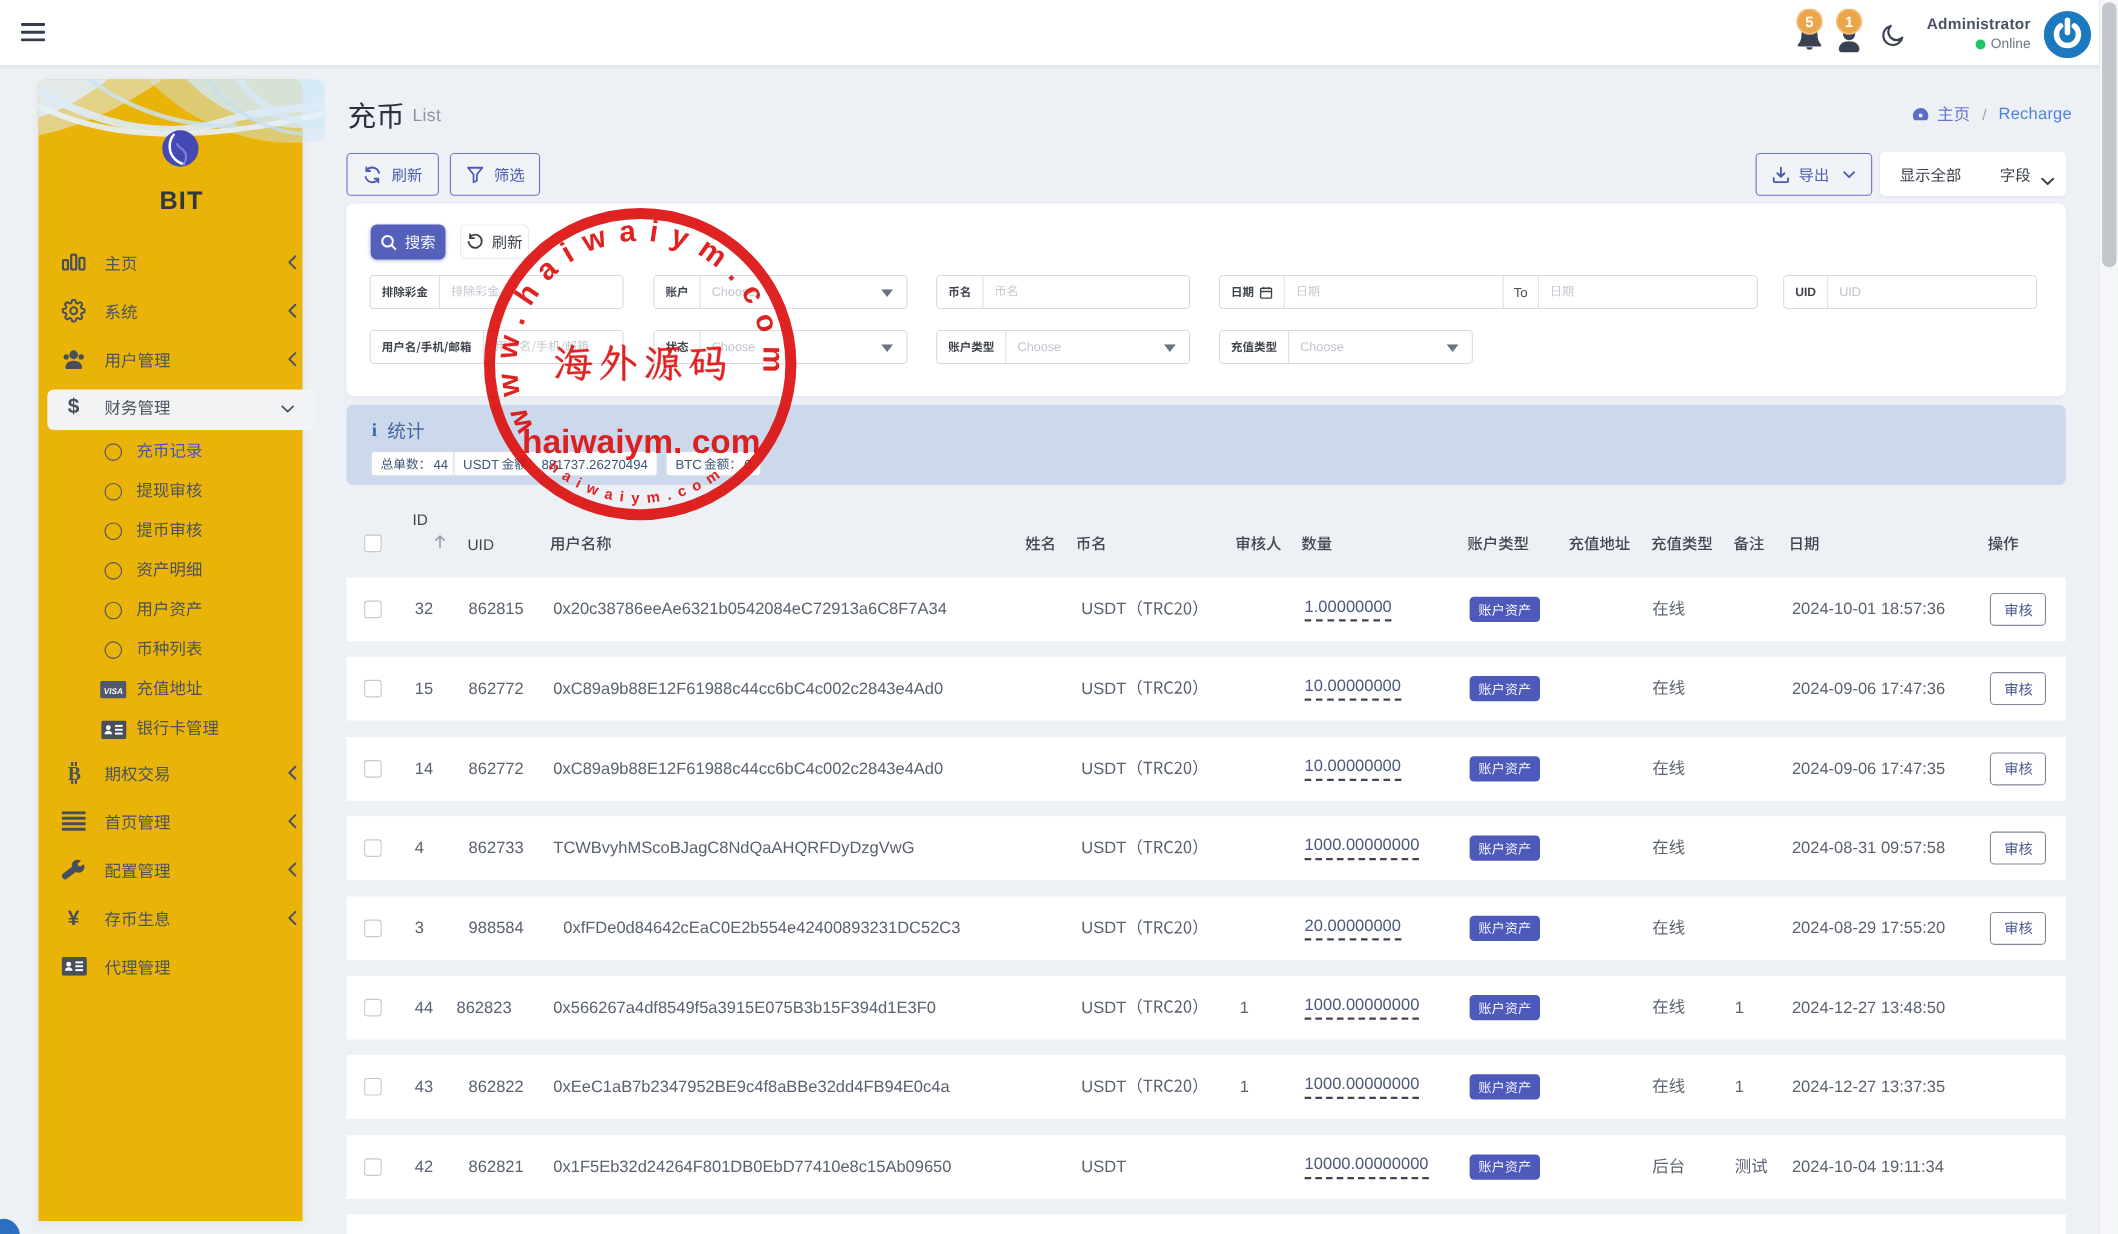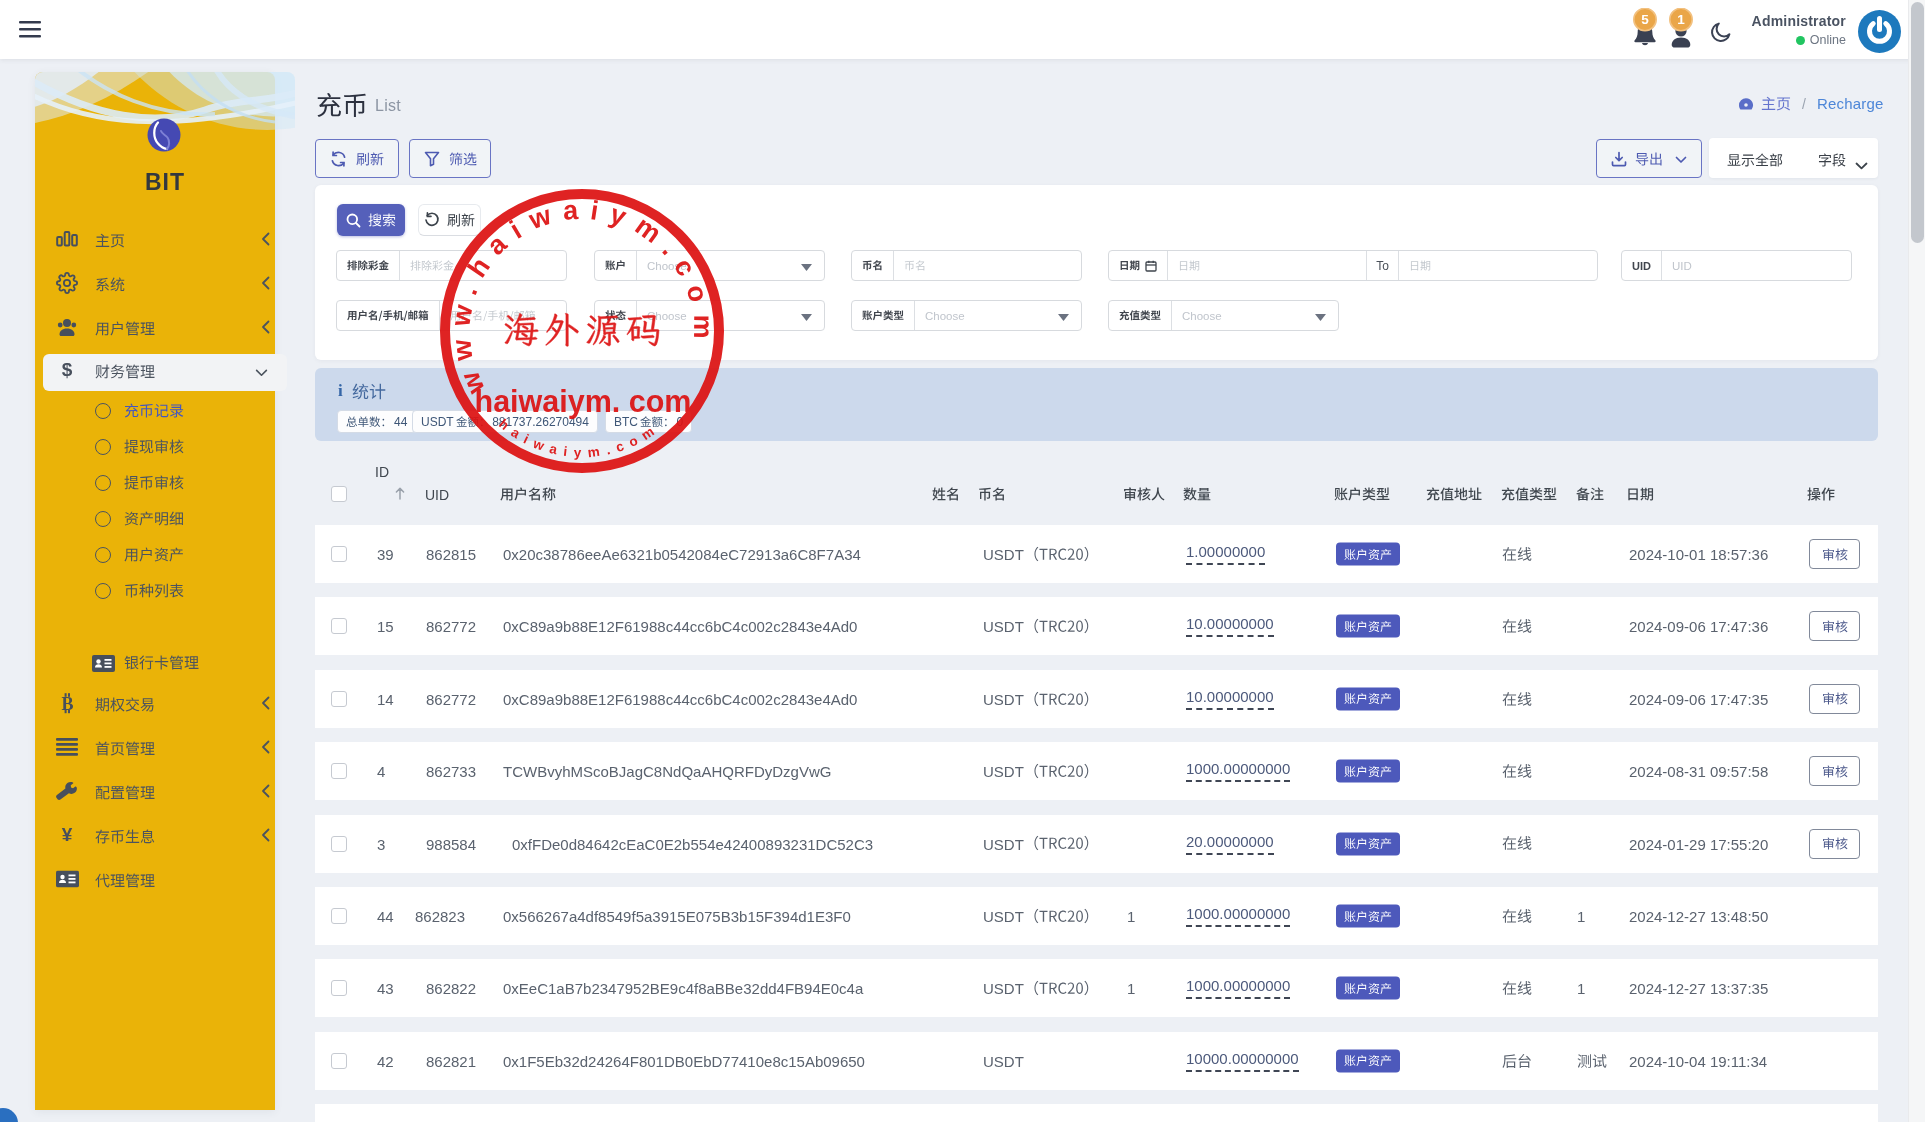--- a/index.html
+++ b/index.html
@@ -350,20 +350,32 @@
     </div>
     <div class="smi" style="top:501px">
       <span class="cir" style="border-color:#4c545f"></span>
       <span class="tx"><svg class="cjk" style="width:60.0px;height:15.0px;fill:#4b535f;" viewBox="0 -880 4000 1000">
           <use href="#gR5e01"></use>
           <use href="#gR79cd" x="1000"></use>
           <use href="#gR5217" x="2000"></use>
           <use href="#gR8868" x="3000"></use>
         </svg></span>
     </div>
+    <div class="smi" style="top:537px">
+      <span class="abs" style="left:56px;top:10px"><svg width="24" height="16" viewBox="0 0 24 16">
+          <rect width="24" height="16" rx="2" fill="#50586a"></rect>
+          <text x="12" y="11.5" text-anchor="middle" font-family="Liberation Sans" font-size="7.5" font-style="italic" font-weight="bold" fill="#fff">VISA</text>
+        </svg></span>
+      <span class="tx"><svg class="cjk" style="width:60.0px;height:15.0px;fill:#4b535f;" viewBox="0 -880 4000 1000">
+          <use href="#gR5145"></use>
+          <use href="#gR503c" x="1000"></use>
+          <use href="#gR5730" x="2000"></use>
+          <use href="#gR5740" x="3000"></use>
+        </svg></span>
+    </div>
     <div class="smi" style="top:573px">
       <span class="abs" style="left:57px;top:10px"><svg width="23" height="17" viewBox="0 0 23 17">
           <rect width="23" height="17" rx="2" fill="#474f5c"></rect>
           <circle cx="6.5" cy="6.5" r="2.2" fill="#fff"></circle>
           <path d="M3 12.5c0-2 1.6-3.2 3.5-3.2s3.5 1.2 3.5 3.2z" fill="#fff"></path>
           <rect x="12.5" y="4" width="7" height="1.8" fill="#fff"></rect>
           <rect x="12.5" y="7.5" width="7" height="1.8" fill="#fff"></rect>
           <rect x="12.5" y="11" width="7" height="1.8" fill="#fff"></rect>
         </svg></span>
       <span class="tx"><svg class="cjk" style="width:75.0px;height:15.0px;fill:#4b535f;" viewBox="0 -880 5000 1000">
@@ -769,21 +781,21 @@
 <div class="th" style="left:1626px;top:486px"><svg class="cjk" style="width:28.0px;height:14.0px;fill:#40474f;" viewBox="0 -880 2000 1000">
       <use href="#gM65e5"></use>
       <use href="#gM671f" x="1000"></use>
     </svg></div>
 <div class="th" style="left:1807px;top:486px"><svg class="cjk" style="width:28.0px;height:14.0px;fill:#40474f;" viewBox="0 -880 2000 1000">
       <use href="#gM64cd"></use>
       <use href="#gM4f5c" x="1000"></use>
     </svg></div>
 <div class="row" style="top:525.0px">
     <div class="cbx" style="left:16px;top:21px"></div>
-    <div class="cell" style="left:62px">39</div>
+    <div class="cell" style="left:62px">32</div>
     <div class="cell" style="left:111px">862815</div>
     <div class="cell" style="left:188px">0x20c38786eeAe6321b0542084eC72913a6C8F7A34</div>
     <div class="cell" style="left:668px"><span>USDT</span><svg class="cjk" style="width:74.7px;height:15.0px;fill:#5a626e;" viewBox="0 -880 4982 1000">
         <use href="#gRff08"></use>
         <use href="#gR54" x="1000"></use>
         <use href="#gR52" x="1599"></use>
         <use href="#gR43" x="2234"></use>
         <use href="#gR32" x="2872"></use>
         <use href="#gR30" x="3427"></use>
         <use href="#gRff09" x="3982"></use>
@@ -934,21 +946,21 @@
         <use href="#gR8d26"></use>
         <use href="#gR6237" x="1000"></use>
         <use href="#gR8d44" x="2000"></use>
         <use href="#gR4ea7" x="3000"></use>
       </svg>
     </div>
     <div class="cell" style="left:1187px"><svg class="cjk" style="width:30.0px;height:15.0px;fill:#5a626e;" viewBox="0 -880 2000 1000">
         <use href="#gR5728"></use>
         <use href="#gR7ebf" x="1000"></use>
       </svg></div>
-    <div class="cell" style="left:1314px">2024-01-29 17:55:20</div>
+    <div class="cell" style="left:1314px">2024-08-29 17:55:20</div>
     <div class="abtn">
       <svg class="cjk" style="width:26.0px;height:13.0px;fill:#4d5a8c;" viewBox="0 -880 2000 1000">
         <use href="#gR5ba1"></use>
         <use href="#gR6838" x="1000"></use>
       </svg>
     </div>
   </div>
 <div class="row" style="top:887.0px">
     <div class="cbx" style="left:16px;top:21px"></div>
     <div class="cell" style="left:62px">44</div>

